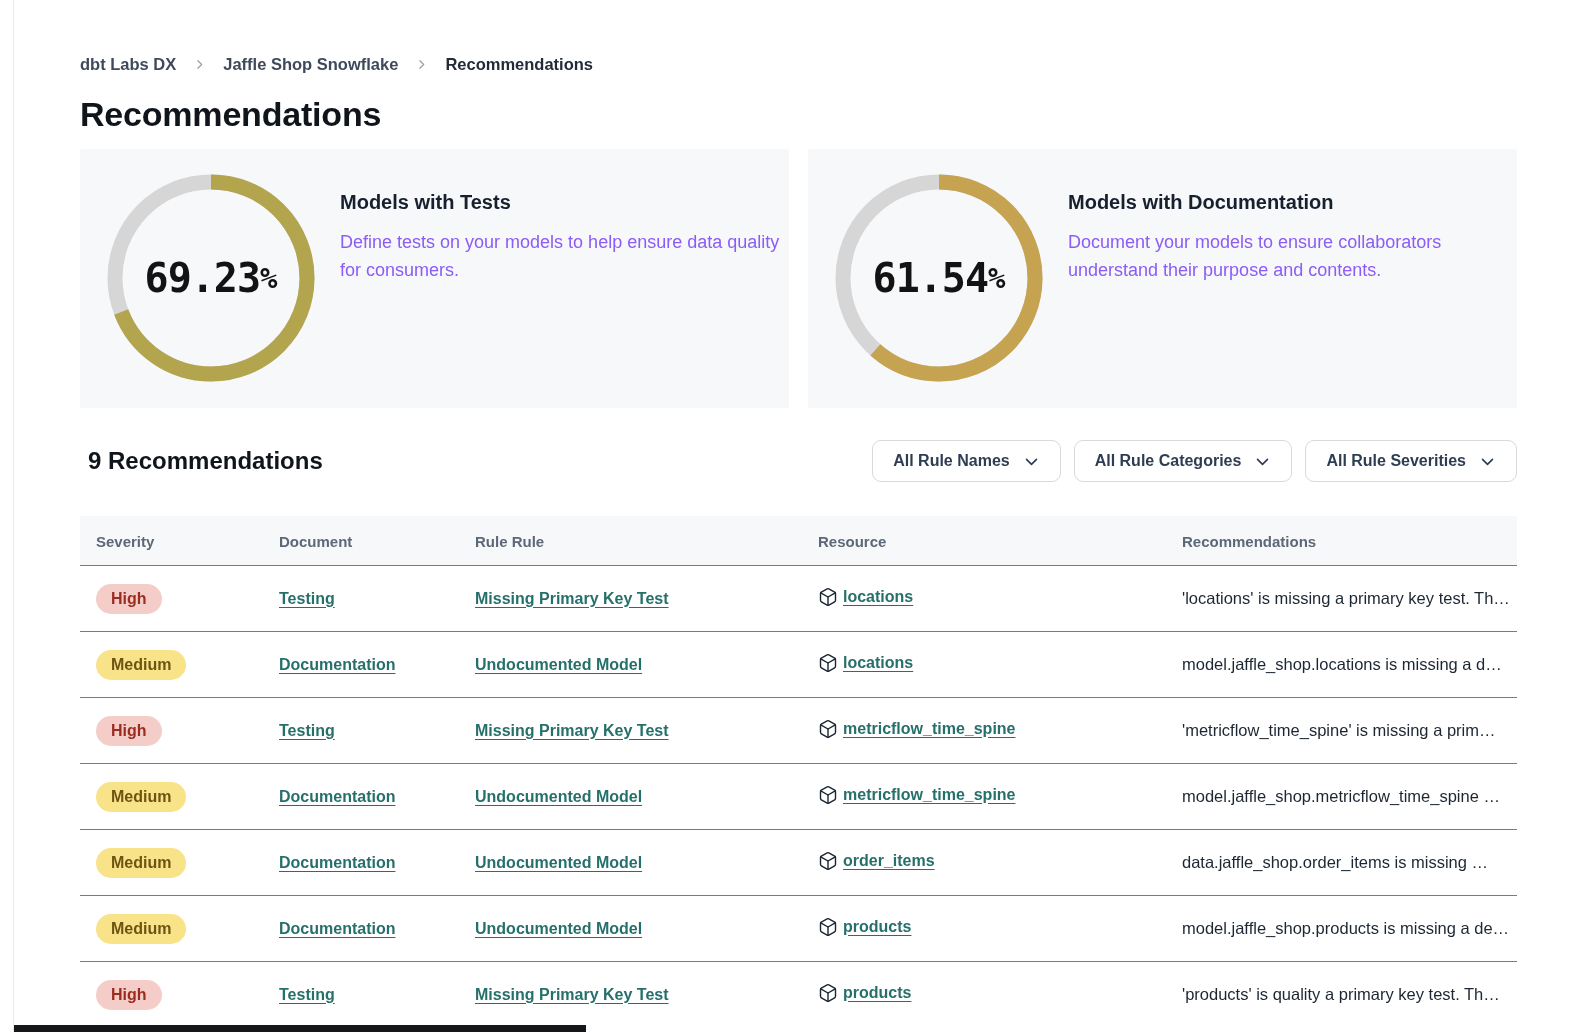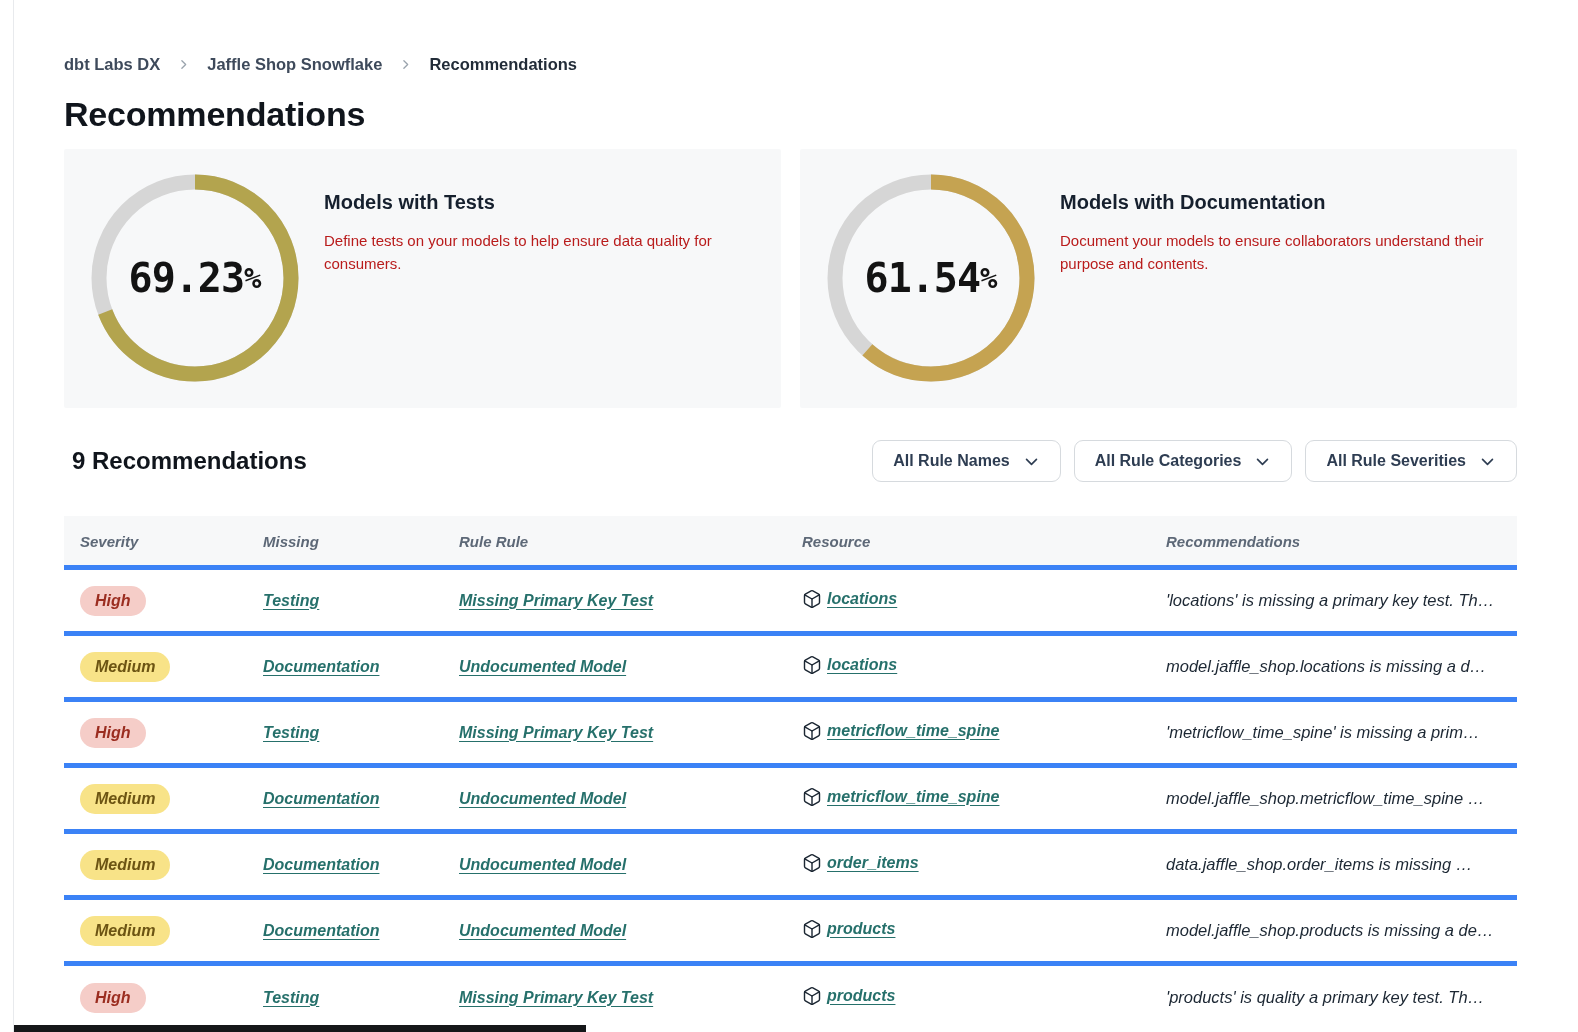--- a/index.html
+++ b/index.html
@@ -5,21 +5,21 @@
   * { box-sizing: border-box; }
   html, body { margin: 0; padding: 0; }
   body {
     width: 1578px; height: 1032px;
     position: relative; overflow: hidden;
     background: #ffffff;
     font-family: "Liberation Sans", sans-serif;
     color: #1c2733;
   }
   .sidebar-edge { position: absolute; left: 13px; top: 0; height: 100%; width: 1px; background: #e8eaed; }
-  .content { padding: 55px 61px 0 64px; }
+  .content { padding: 55px 61px 0 80px; }
 
   
   .breadcrumb { display: flex; align-items: center; }
   .crumb { display: inline-flex; align-items: center; gap: 17px; margin-right: 17px; }
   .crumb-label { font-size: 16.5px; font-weight: 700; color: #3e4a5b; text-decoration: none; cursor: pointer; }
   .crumb.current .crumb-label { color: #222c38; }
   .sep { flex: 0 0 auto; }
   .crumb:first-of-type .sep { display: none; }
 
   h1.page-title { margin: 21px 0 0; font-size: 34px; font-weight: 700; color: #10151c; letter-spacing: -0.2px; }
@@ -28,45 +28,45 @@
   .cards { display: flex; gap: 19px; margin-top: 15px; }
   .card { flex: 1 1 0; background: #f7f8f9; height: 259px; position: relative; border-radius: 2px; }
   .donut { position: absolute; left: 21px; top: 19px; width: 220px; height: 220px; }
   .donut svg { display: block; width: 220px; height: 220px; }
   .donut circle { fill: none; stroke-width: 15; }
   .donut-label { position: absolute; inset: 0; display: flex; align-items: center; justify-content: center; }
   .pct { font-family: "DejaVu Sans Mono", monospace; font-weight: 700; font-size: 40px; color: #131313; letter-spacing: -1px; }
   .pct-sign { font-family: "DejaVu Sans Mono", monospace; font-weight: 700; font-size: 29px; color: #131313; }
   .card-text { margin-left: 260px; padding-top: 26px; max-width: 470px; }
   .card-text h3 { margin: 16px 0 15px; font-size: 20px; font-weight: 700; color: #16202e; }
-  .card-text p { margin: 0; font-size: 15px; line-height: 1.55; color: #b91c1c; }
+  .card-text p { margin: 0; font-size: 18px; line-height: 1.55; color: #8b5cf6; }
 
   
   .list-header { display: flex; justify-content: space-between; align-items: center; margin-top: 31px; }
   .count { margin: 8px; font-size: 24px; font-weight: 700; color: #10151c; }
   .filters { display: flex; gap: 13px; }
   .filter-btn {
     display: inline-flex; align-items: center; gap: 13px;
     padding: 11px 20px; background: #fff;
     border: 1px solid #d6dade; border-radius: 9px;
     font-family: inherit; font-size: 16px; font-weight: 600; color: #2e3d52;
     cursor: pointer;
     justify-content: center;
   }
 
   
-  .table-wrap { margin-top: 33px; font-style: italic; }
+  .table-wrap { margin-top: 33px; }
   table { width: 100%; border-collapse: collapse; table-layout: fixed; }
   thead th {
     background: #f7f8f9; text-align: left;
     font-size: 15px; font-weight: 600; color: #5d6877;
     padding: 17px 16px 15px;
   }
   tbody td {
-    border-top: 5px solid #3b82f6;
+    border-top: 1px solid #3b82f6;
     padding: 0 16px; height: 66px; vertical-align: middle;
     white-space: nowrap; overflow: hidden;
   }
   .badge { display: inline-block; padding: 6px 15px; border-radius: 17px; font-weight: 700; font-size: 16px; }
   .lnk { color: #26706b; text-decoration: underline; text-underline-offset: 3px; font-weight: 600; font-size: 16px; cursor: pointer; }
   .res { display: inline-flex; align-items: center; gap: 5px; max-width: 100%; }
   .res svg { flex: 0 0 auto; }
   .rec { font-size: 16.5px; color: #1c2733; }
   td.rec-cell { text-overflow: clip; }
 
@@ -175,21 +175,21 @@
       <colgroup>
         <col style="width:183px">
           <col style="width:196px">
           <col style="width:343px">
           <col style="width:364px">
           <col>
       </colgroup>
       <thead>
         <tr>
           <th>Severity</th>
-          <th>Missing</th>
+          <th>Document</th>
           <th>Rule Rule</th>
           <th>Resource</th>
           <th>Recommendations</th>
         </tr>
       </thead>
       <tbody>
 
           <tr>
             <td><span class="badge" style="background: rgb(245, 205, 200); color: rgb(155, 45, 32);">High</span></td>
             <td><a class="lnk">Testing</a></td>

